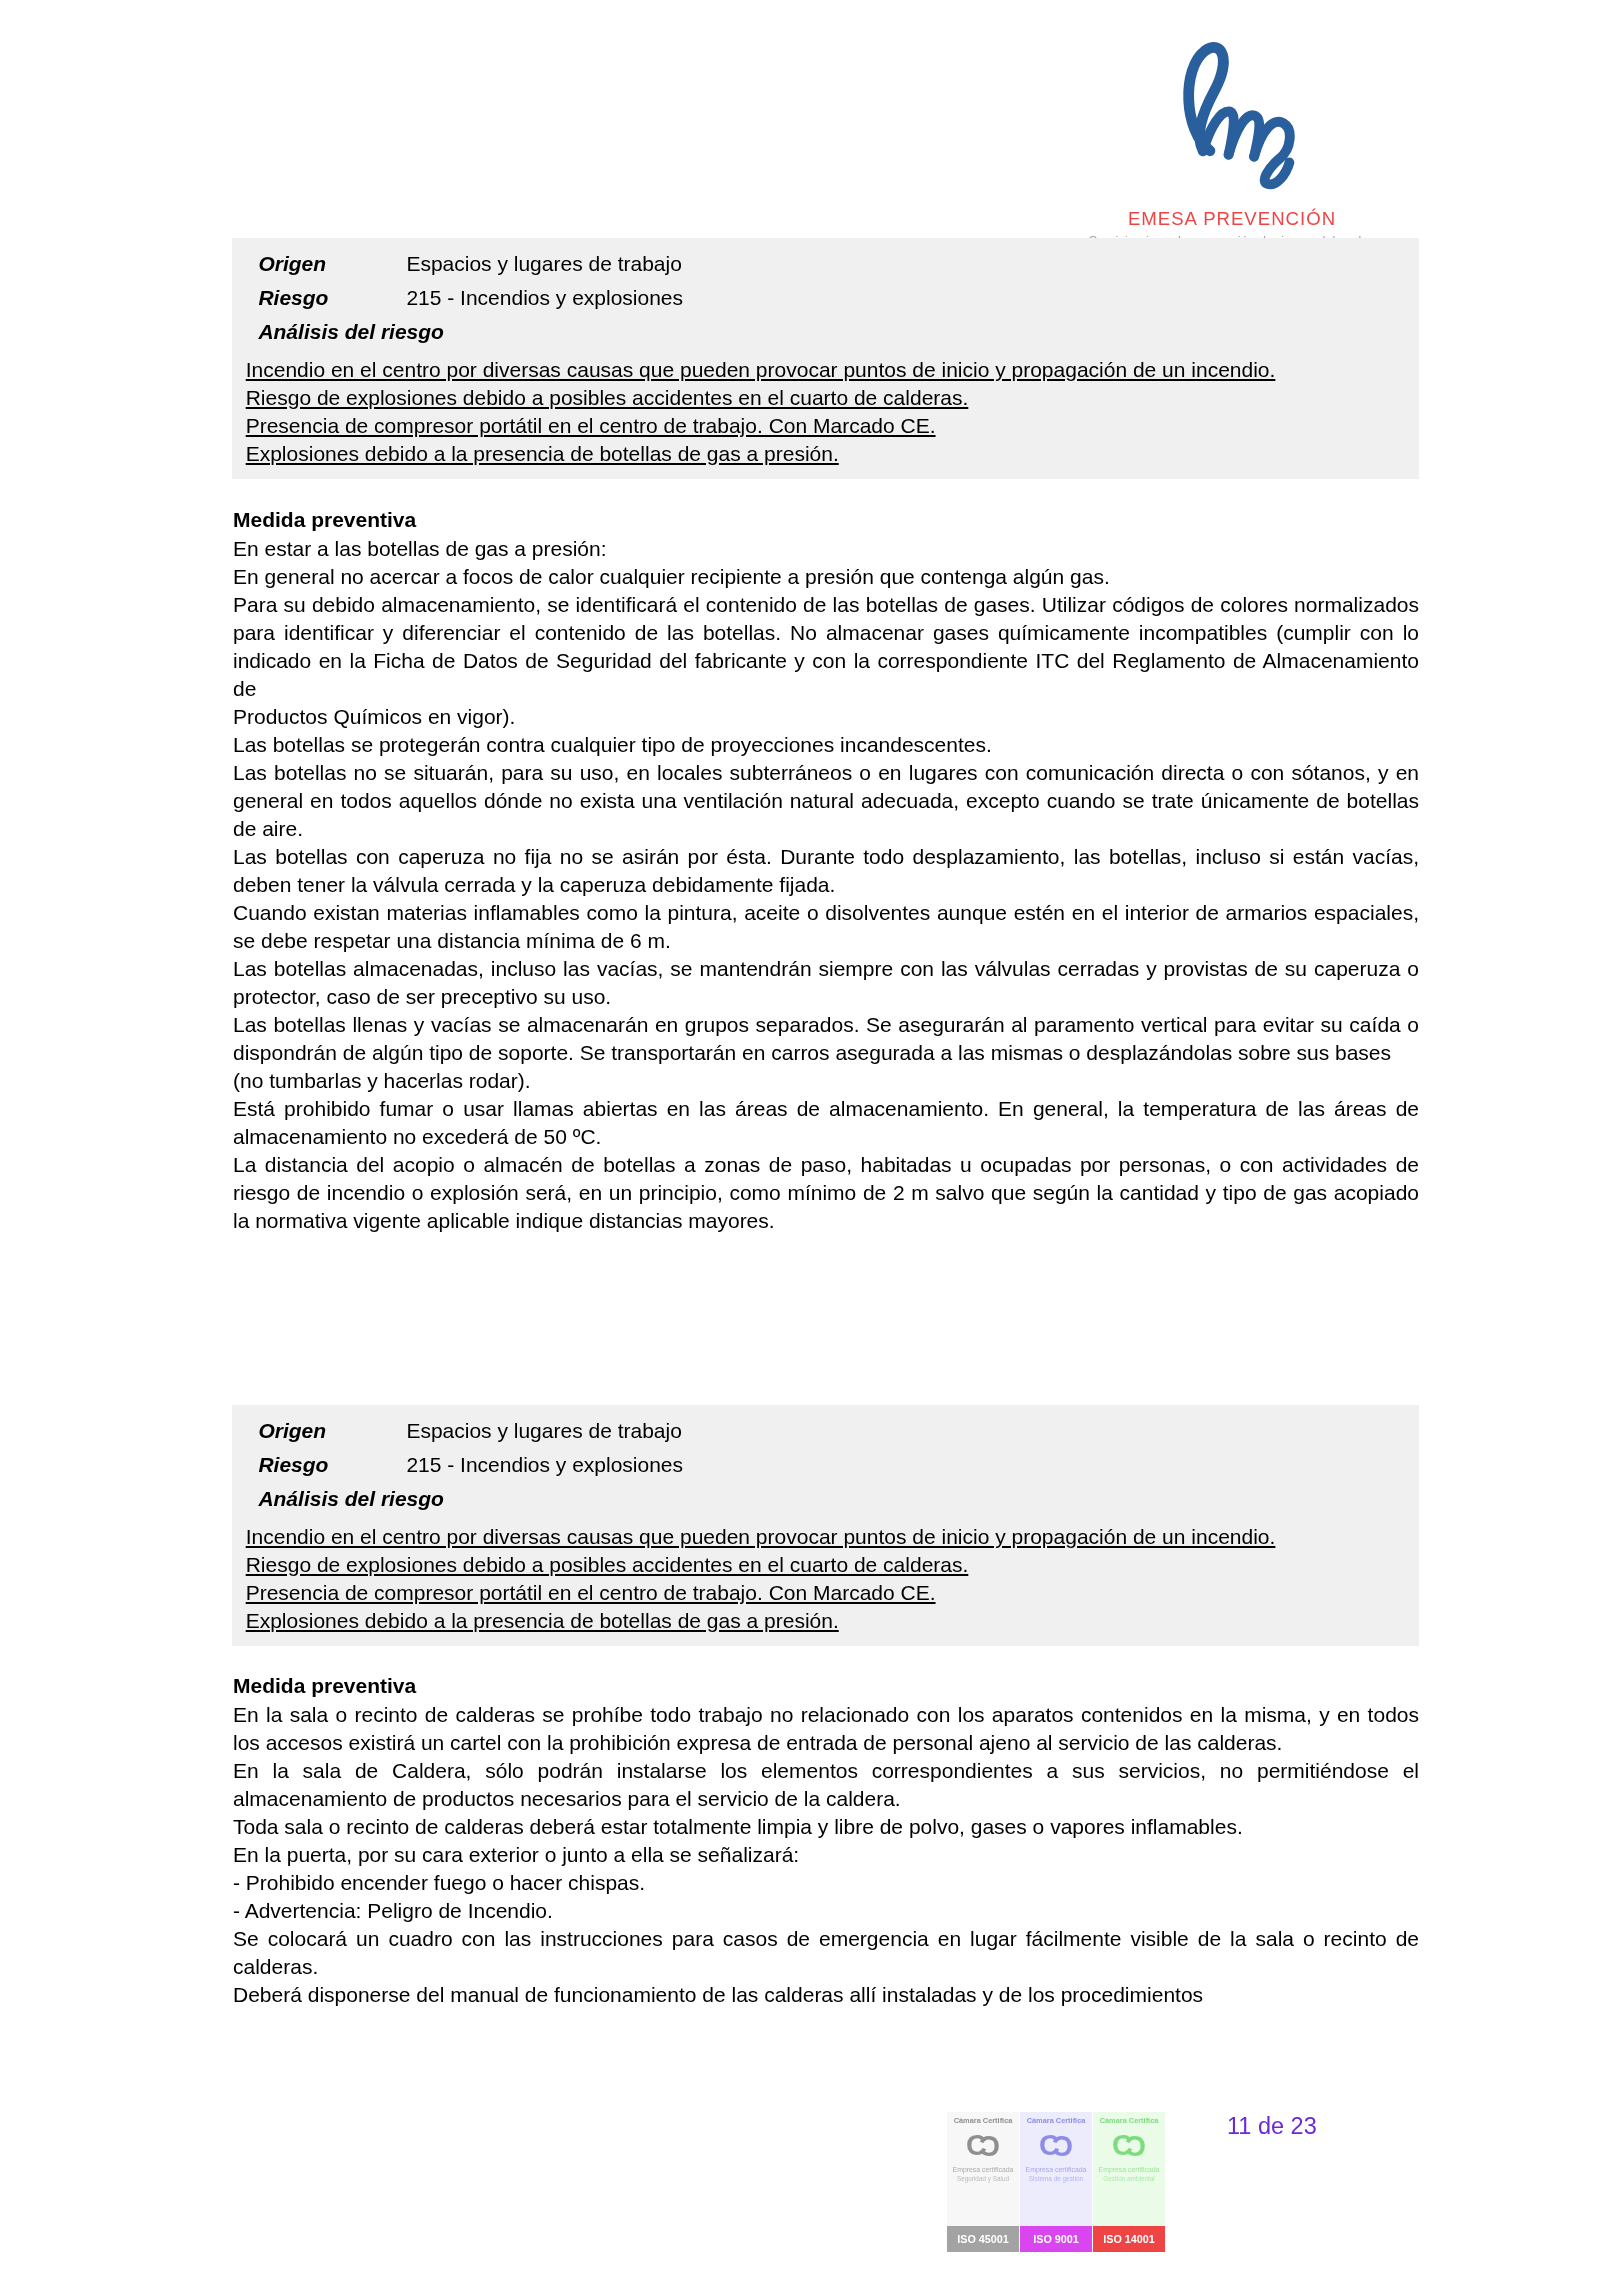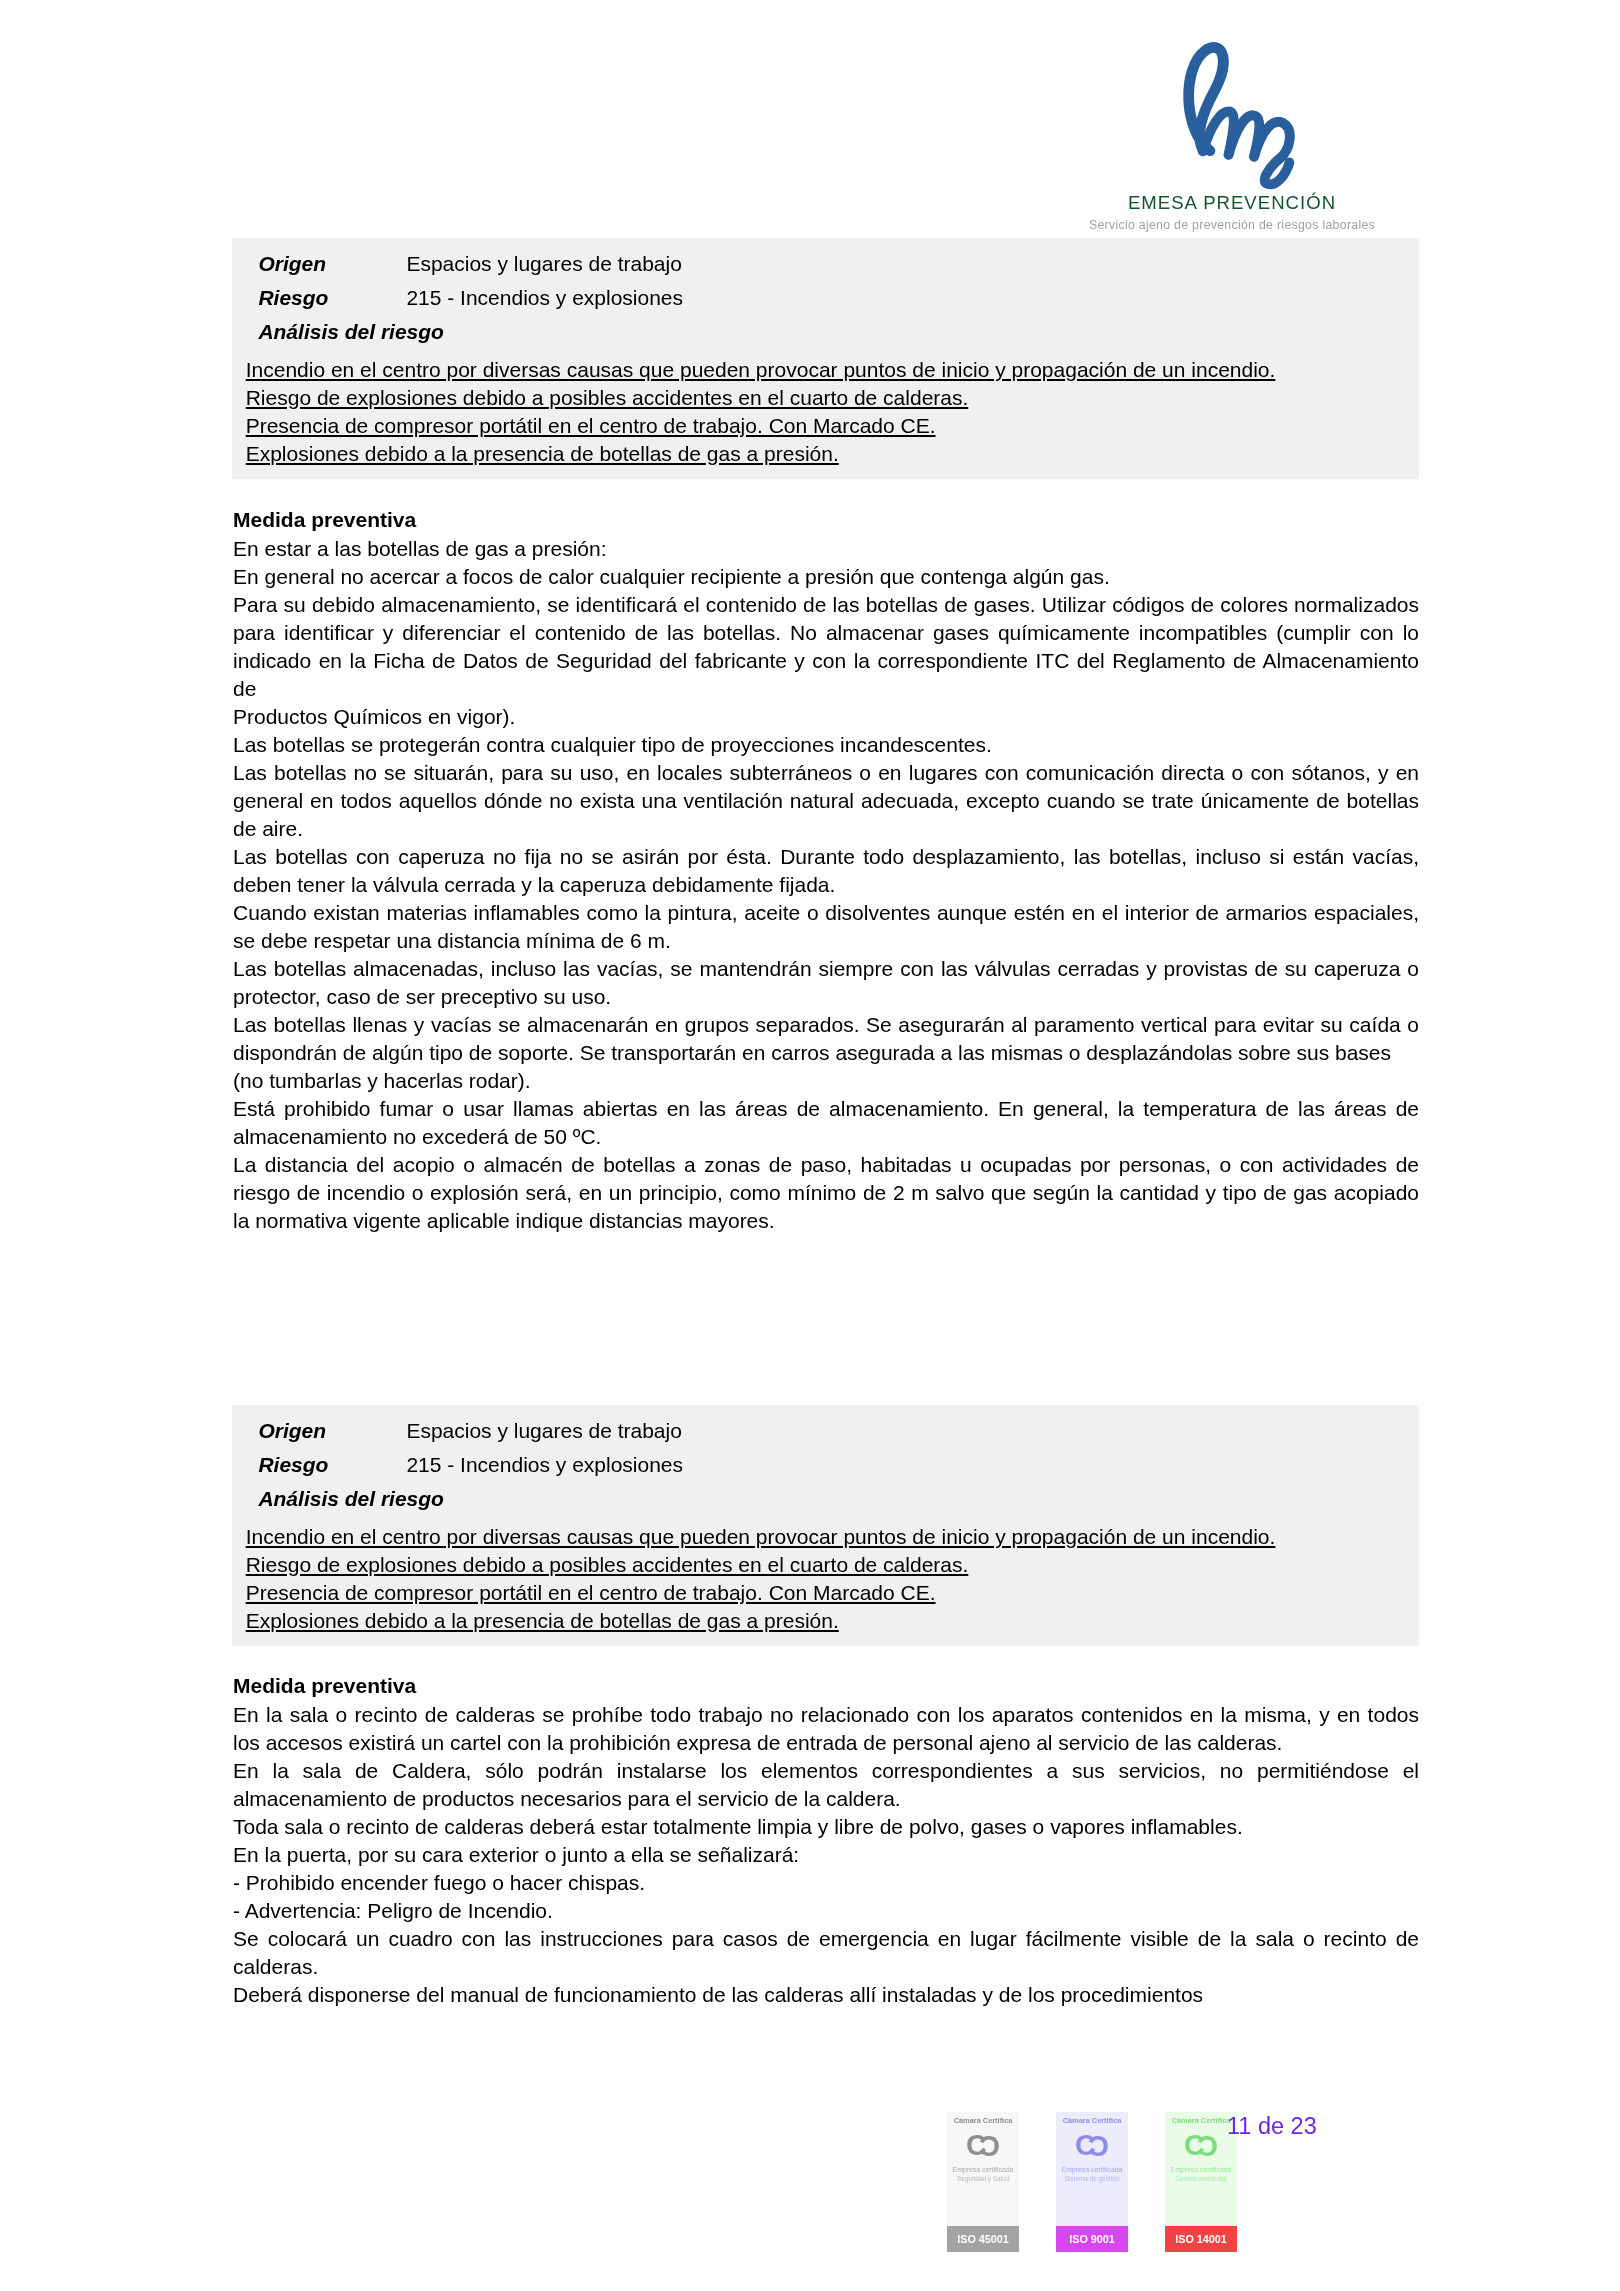--- a/index.html
+++ b/index.html
@@ -11,21 +11,21 @@
     color:#000;
     overflow:hidden;
   }
   
   .brand{
     position:absolute;left:1063px;top:35px;width:338px;
     text-align:center;
   }
   .brand-logo{display:block;margin:0 auto;}
   .brand-name{
-    font-size:18.6px;color:#14532d;letter-spacing:1px;margin-top:2px;
+    font-size:18.6px;color:#ef4444;letter-spacing:1px;margin-top:18px;
   }
   .brand-tagline{
     font-size:12.3px;color:#a0a0a0;margin-top:3.9px;letter-spacing:0.3px;
   }
   
   .risk-block{
     position:absolute;left:232px;width:1187px;
     background:#f0f0f0;
     box-sizing:border-box;
     padding:8.8px 10.8px 11.8px 13.7px;
@@ -61,21 +61,20 @@
     position:absolute;left:160px;top:2135px;
     font-size:22.5px;line-height:28px;color:#a9a9a9;
   }
   .page-number{
     position:absolute;left:1227px;top:2113px;
     font-size:23.5px;color:#6d28d9;
   }
   .badges{
     position:absolute;left:947px;top:2112px;
     display:flex;
-    gap:36px;
   }
   .badge{
     width:72px;height:140px;margin-right:1px;
     display:flex;flex-direction:column;align-items:center;
     box-sizing:border-box;
   }
   .badge .hd{font-size:7.4px;font-weight:bold;margin-top:3.9px;white-space:nowrap;}
   .badge .cc{
     font-size:29px;font-weight:bold;line-height:33px;margin-top:3.9px;
     letter-spacing:-4.9px;display:flex;align-items:center;

